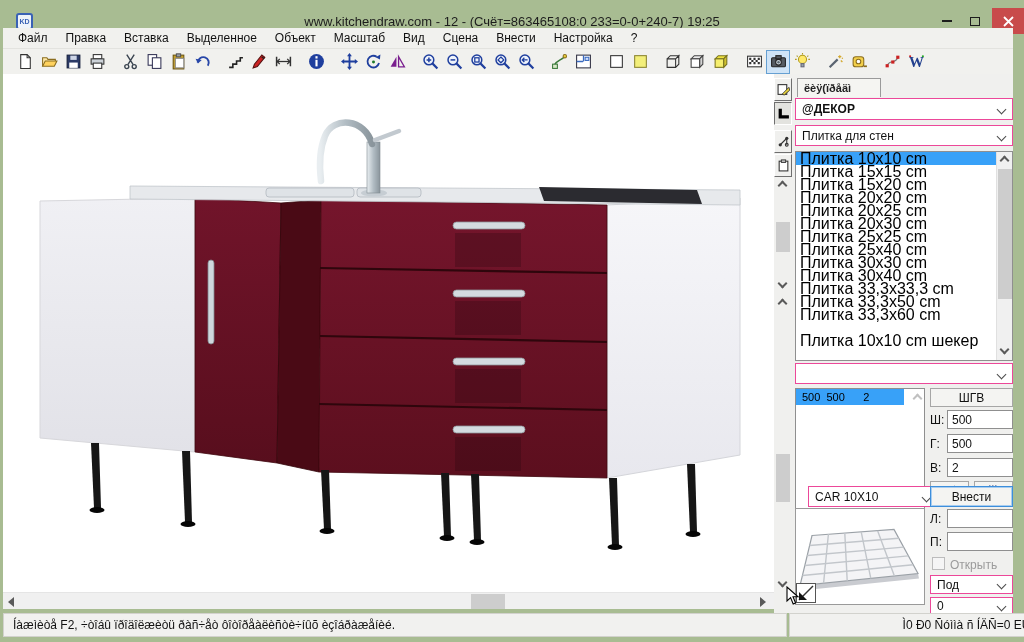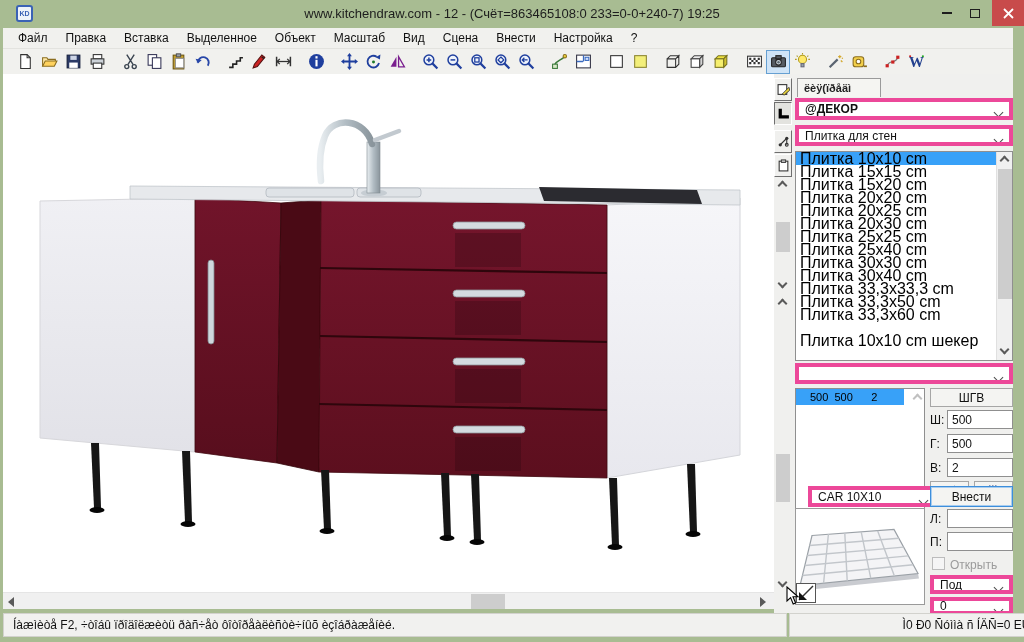--- a/index.html
+++ b/index.html
@@ -1,20 +1,20 @@
 <!DOCTYPE html>
 <html><head>
 <meta charset="utf-8">
 <style>
   * { margin:0; padding:0; box-sizing:border-box; }
   body { font-family:"Liberation Sans", sans-serif; }
   .win { position:relative; width:1024px; height:642px; background:#a8bc92; overflow:hidden; }
 
   
-  .titlebar { position:absolute; left:0; top:0; width:1024px; height:28px; background:#a8bc92; }
+  .titlebar { position:absolute; left:0; top:8px; width:1024px; height:28px; background:#a8bc92; }
   .appicon { position:absolute; left:16px; top:5px; width:17px; height:17px; background:#eef3fa; border:2px solid #3a62b5; border-radius:3px; color:#3a62b5; font-size:7px; font-weight:bold; display:flex; align-items:center; justify-content:center; }
   .title { position:absolute; left:200px; right:200px; top:0; height:28px; line-height:28px; text-align:center; font-size:13px; color:#1d1d1d; white-space:nowrap; }
   .winbtn { position:absolute; top:0; height:26px; display:flex; align-items:center; justify-content:center; }
   .winbtn.min { left:936px; width:22px; }
   .winbtn.max { left:964px; width:22px; }
   .winbtn.close { left:992px; width:32px; background:#c84b4b; }
   .minglyph { width:10px; height:2px; background:#1d1d1d; }
   .maxglyph { width:10px; height:9px; border:1.5px solid #1d1d1d; }
 
   
@@ -43,30 +43,30 @@
   .sbtn { position:absolute; left:0; width:18px; height:23px; background:#f0f0ee; border:1px solid; border-color:#ffffff #6f6f6f #6f6f6f #ffffff; display:flex; align-items:center; justify-content:center; }
   .sbtn.pressed { border-color:#6f6f6f #ffffff #ffffff #6f6f6f; background:#e3e3df; }
   .chv { position:absolute; left:5px; width:7px; height:7px; border-left:2px solid #5a5a5a; border-top:2px solid #5a5a5a; }
   .chv.up { transform:rotate(45deg); }
   .chv.down { transform:rotate(225deg); }
   .vthumb { position:absolute; left:2px; width:14px; background:#cdcdcd; }
 
   
   .panel { position:absolute; left:792px; top:74px; width:221px; height:539px; background:#f0f0ee; }
   .tab { position:absolute; left:5px; top:4px; width:84px; height:19px; background:#f5f5f2; border:1px solid #9a9a9a; border-bottom:none; font-size:11px; font-weight:bold; color:#222; padding:3px 0 0 6px; white-space:nowrap; overflow:hidden; }
-  .dd { position:absolute; background:#fff; border:4px solid #ec4899; font-size:12px; color:#111; display:flex; align-items:center; padding:0 20px 0 6px; white-space:nowrap; overflow:hidden; }
+  .dd { position:absolute; background:#fff; border:1px solid #ec4899; font-size:12px; color:#111; display:flex; align-items:center; padding:0 20px 0 6px; white-space:nowrap; overflow:hidden; }
   .dd .chev { position:absolute; right:7px; top:7px; width:7px; height:7px; border-left:1.7px solid #4a4a4a; border-top:1.7px solid #4a4a4a; transform:rotate(225deg); }
   .dd.bold { font-weight:bold; }
   .list { position:absolute; left:3px; top:77px; width:218px; height:210px; background:#fff; border:1px solid #8f8f8f; overflow:hidden; }
   .row { height:13px; line-height:13px; font-size:16px; color:#000; padding-left:4px; white-space:pre; }
   .row.sel { background:#38a1f8; }
   .lscroll { position:absolute; right:0; top:0; width:16px; height:208px; background:#f0f0f0; border-left:1px solid #e0e0e0; }
   .lscroll .vthumb { left:1px; }
   .listbox2 { position:absolute; left:3px; top:314px; width:130px; height:124px; background:#fff; border:1px solid #8f8f8f; }
-  .dimrow { height:16px; line-height:16px; font-size:11px; padding-left:14px; white-space:pre; background:#38a1f8; color:#000; width:108px; }
+  .dimrow { height:16px; line-height:16px; font-size:11px; padding-left:6px; white-space:pre; background:#38a1f8; color:#000; width:108px; }
   .btn { position:absolute; background:#f4f4f2; border:1px solid #a6a6a6; font-size:12px; color:#111; display:flex; align-items:center; justify-content:center; }
   .btn.default { border:1px solid #3d8edb; box-shadow:0 0 0 1px #a8cdf0 inset; }
   .flabel { position:absolute; font-size:12px; color:#111; }
   .field { position:absolute; background:#fff; border:1px solid #8f8f8f; font-size:12px; color:#111; padding:1px 4px; display:flex; align-items:center; }
   .preview { position:absolute; left:3px; top:434px; width:130px; height:97px; background:#fff; border:1px solid #9a9a9a; }
   .cornericon { position:absolute; left:4px; top:509px; width:20px; height:20px; }
   .cbx { position:absolute; width:13px; height:13px; background:#f5f5f5; border:1px solid #bcbcbc; }
   .cbxlabel { position:absolute; font-size:12px; color:#9b9b9b; }
 
   

